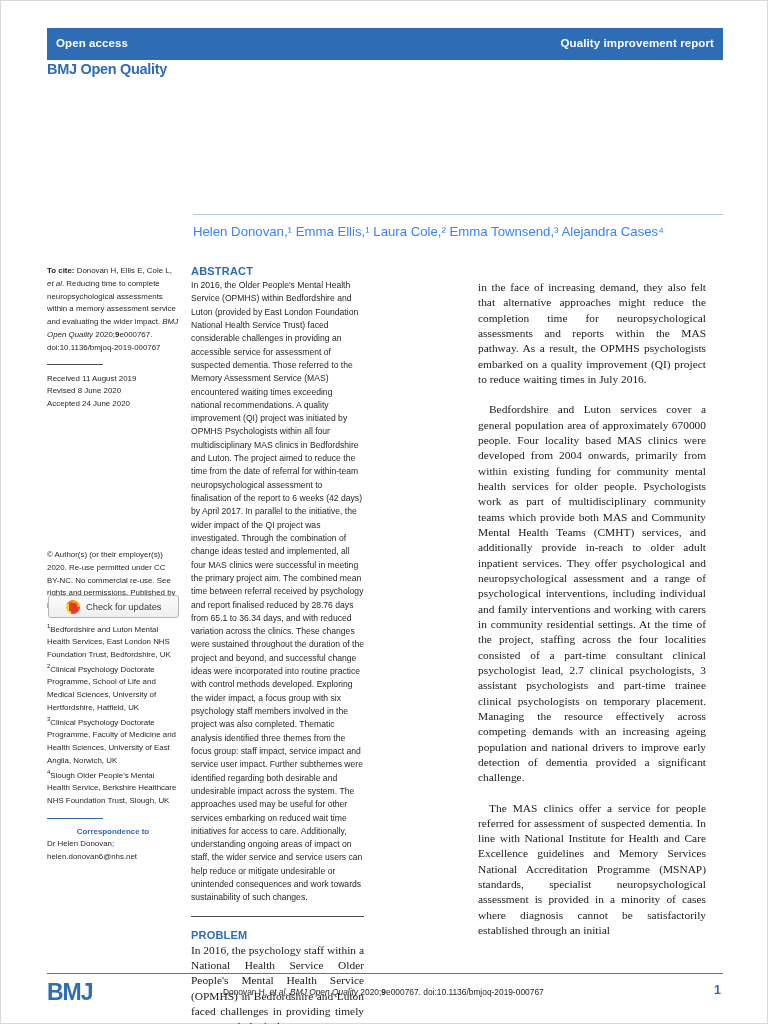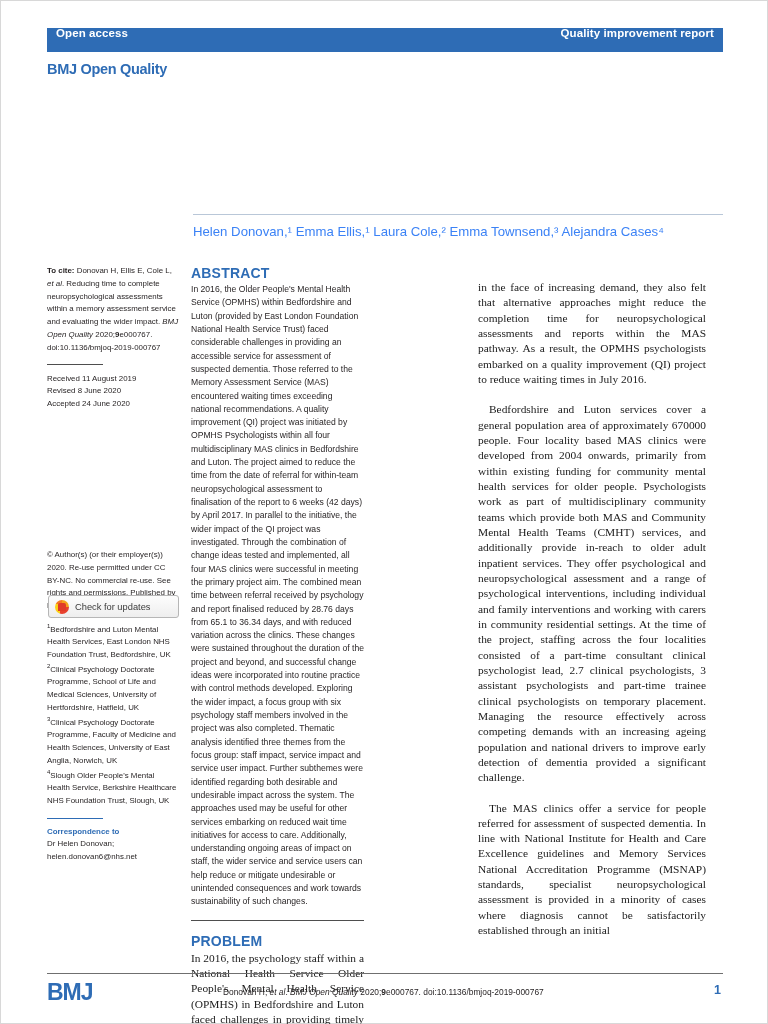--- a/index.html
+++ b/index.html
@@ -23,22 +23,23 @@
   }
 
   
   .topbar {
     position: absolute;
     left: 46px; top: 27px;
     width: 676px; height: 24px;
     background: #2e6cb5;
     color: #ffffff;
     display: flex;
+    align-items: center;
     justify-content: space-between;
-    padding: 0 9px;
+    padding: 16px 9px;
   }
   .topbar span {
     font-size: 11.5px;
     font-weight: bold;
     letter-spacing: .1px;
     line-height: 1;
   }
 
   
   .journal-logo {
@@ -99,33 +100,34 @@
     margin: 9px 0 8px 0;
   }
   .sidebar .corr-hr {
     border-top: 1px solid #2e6cb5;
     width: 56px;
     margin: 10px 0 7px 0;
   }
   .sidebar .corr-title {
     color: #2e6cb5;
     font-weight: bold;
+    text-align: center;
   }
 
   
   .updates-badge {
     position: absolute;
     left: 47px; top: 594px;
     width: 131px; height: 23px;
     border: 1px solid #b6b6b6;
     border-radius: 3px;
     background: linear-gradient(to bottom,#fdfdfd 0%, #eeeeee 100%);
     display: flex;
     align-items: center;
-    padding-left: 6px;
+    padding-left: 17px;
     gap: 6px;
   }
   .updates-badge .glyph {
     width: 14px; height: 14px;
     border-radius: 50%;
     background: conic-gradient(#f4a21b 0deg 90deg, #e8412e 90deg 200deg, #fcd116 200deg 300deg, #f47b20 300deg 360deg);
     position: relative;
     flex: none;
   }
   .updates-badge .glyph::after {
@@ -142,21 +144,21 @@
   }
 
   
   .col-abstract {
     position: absolute;
     left: 190px; top: 264px;
     width: 173px;
   }
   .sec-head {
     color: #2e6cb5;
-    font-size: 14px;
+    font-size: 11px;
     font-weight: bold;
     letter-spacing: .2px;
     margin: 0 0 2px 0;
   }
   .abstract-body {
     font-size: 8.6px;
     line-height: 1.55;
     color: #231f20;
     text-align: left;
     margin: 0;

